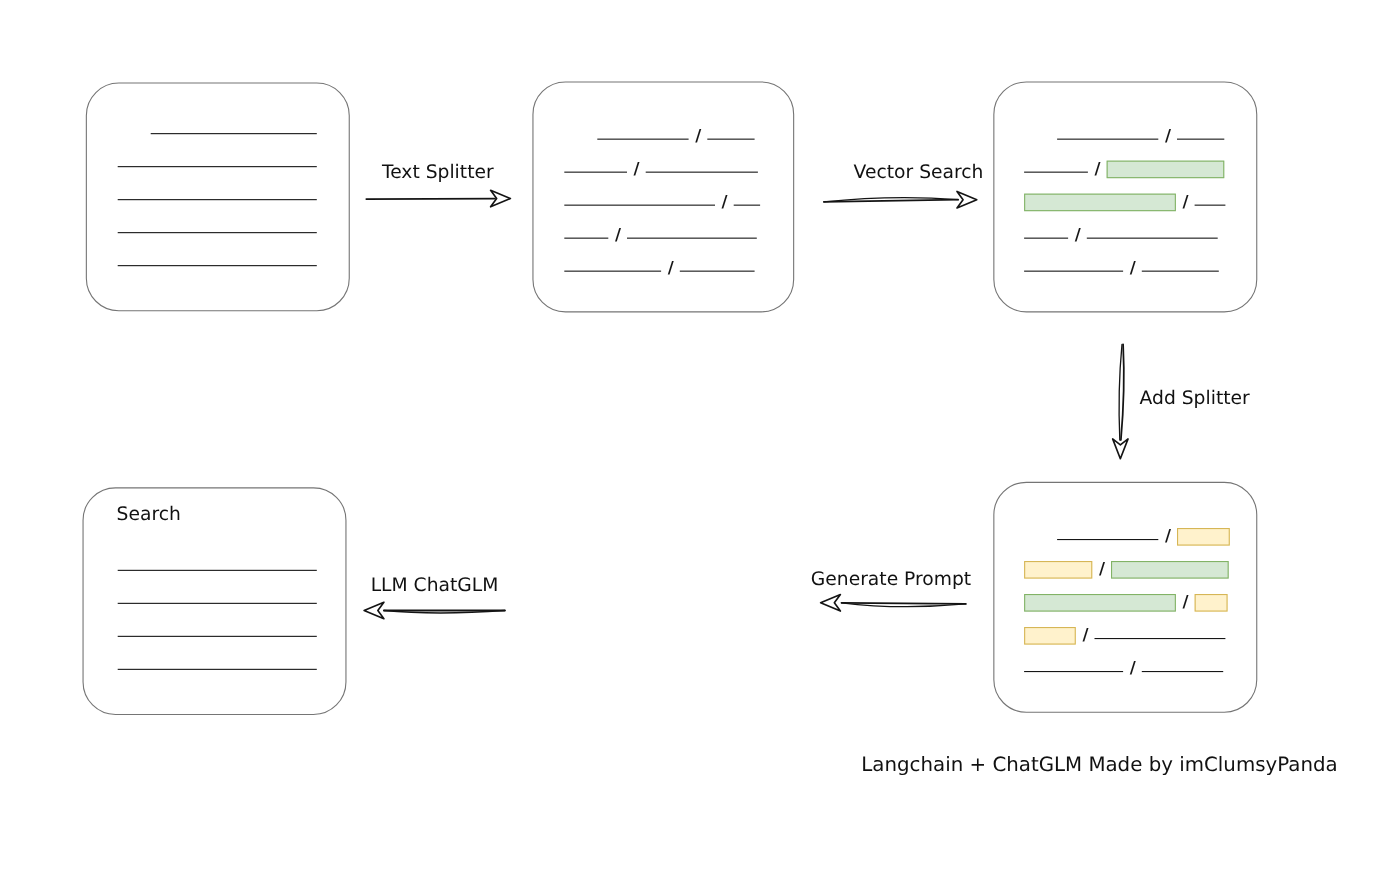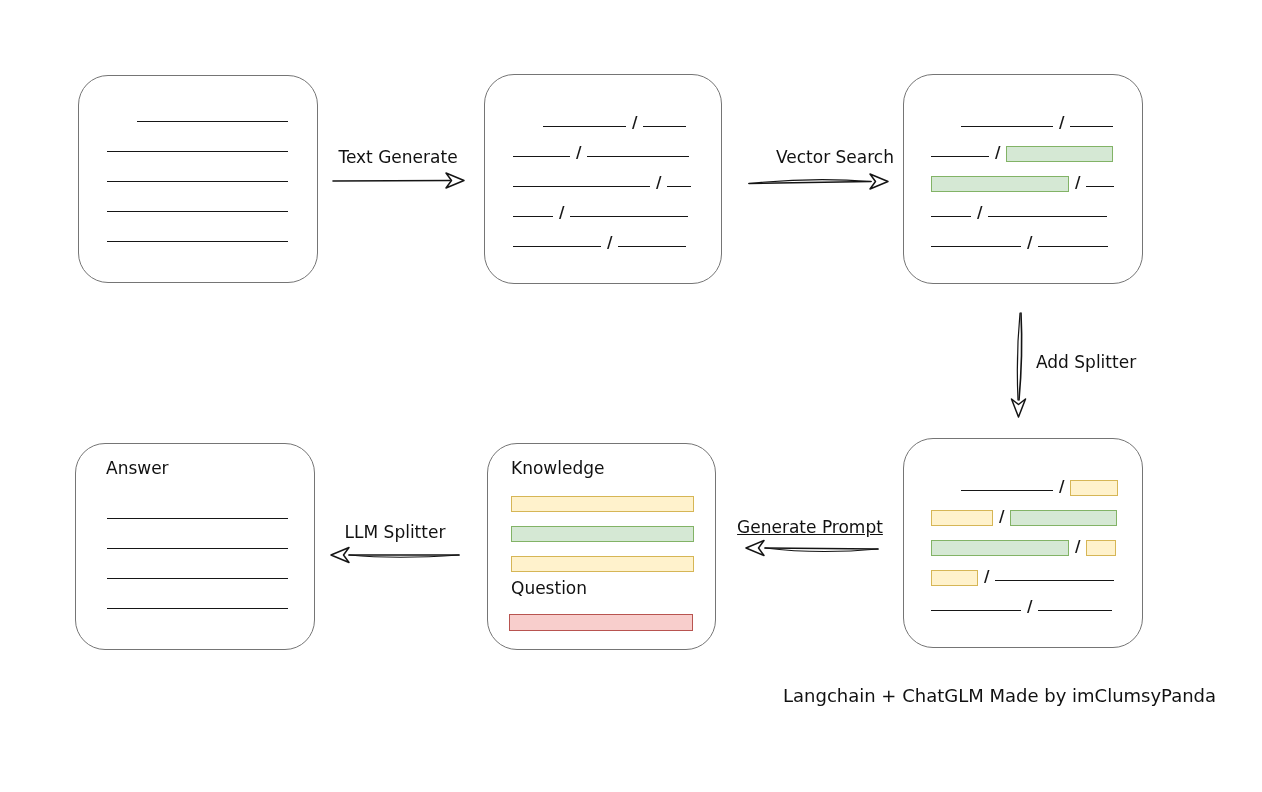--- a/index.html
+++ b/index.html
@@ -144,31 +144,23 @@
           <div class="seg-line" style="width: 119px;"></div>
         </div>
         <div class="seg-row">
           <div class="seg-line" style="width: 90px;"></div>
           <span class="slash">/</span>
           <div class="seg-line" style="width: 74px;"></div>
         </div>
       </div>
   </div>
 
-  <div class="node" style="left:487px;top:443px;width:229px;height:207px;">
-    <div class="node-label" style="left:23px;top:14px;">Knowledge</div>
-    <div style="top:52px;" class="pbar yellow"></div>
-    <div style="top:82px;" class="pbar green"></div>
-    <div style="top:112px;" class="pbar yellow"></div>
-    <div class="node-label" style="left:23px;top:134px;">Question</div>
-    <div style="top:170px;" class="pbar red"></div>
-  </div>
 
   <div class="node" style="left:75px;top:443px;width:240px;height:207px;">
-    <div class="node-label" style="left:30px;top:14px;">Answer</div>
+    <div class="node-label" style="left:30px;top:14px;">Search</div>
     <div class="rows" style="left:31px;top:45px;">
         <div class="seg-row">
           <div class="seg-line" style="width: 181px;"></div>
         </div>
         <div class="seg-row">
           <div class="seg-line" style="width: 181px;"></div>
         </div>
         <div class="seg-row">
           <div class="seg-line" style="width: 181px;"></div>
         </div>
@@ -193,21 +185,21 @@
 
     <path d="M878,549 L765,548"></path>
     <path d="M878,549 Q818,554.5 765,548" style="stroke-width:1.2"></path>
     <path class="head" d="M764,540.5 L746,548 L764,555.5 L758.5,548 Z"></path>
 
     <path d="M459,555 L349,555"></path>
     <path d="M459,555 Q397,559.5 349,555" style="stroke-width:1.2"></path>
     <path class="head" d="M349,547.5 L331,555 L349,562.5 L343.5,555 Z"></path>
   </svg>
 
-  <div class="arrow-label centered" style="left:333px;top:147px;width:130px;">Text Generate</div>
+  <div class="arrow-label centered" style="left:333px;top:147px;width:130px;">Text Splitter</div>
   <div class="arrow-label centered" style="left:764px;top:147px;width:142px;">Vector Search</div>
   <div class="arrow-label" style="left:1036px;top:352px;">Add Splitter</div>
-  <div class="arrow-label centered" style="left:737px;top:517px;width:146px;text-decoration:underline;">Generate Prompt</div>
-  <div class="arrow-label centered" style="left:327px;top:522px;width:136px;">LLM Splitter</div>
+  <div class="arrow-label centered" style="left:737px;top:517px;width:146px;">Generate Prompt</div>
+  <div class="arrow-label centered" style="left:327px;top:522px;width:136px;">LLM ChatGLM</div>
 
   <div class="caption">Langchain + ChatGLM Made by imClumsyPanda</div>
 
 </div>
 
 </body></html>

